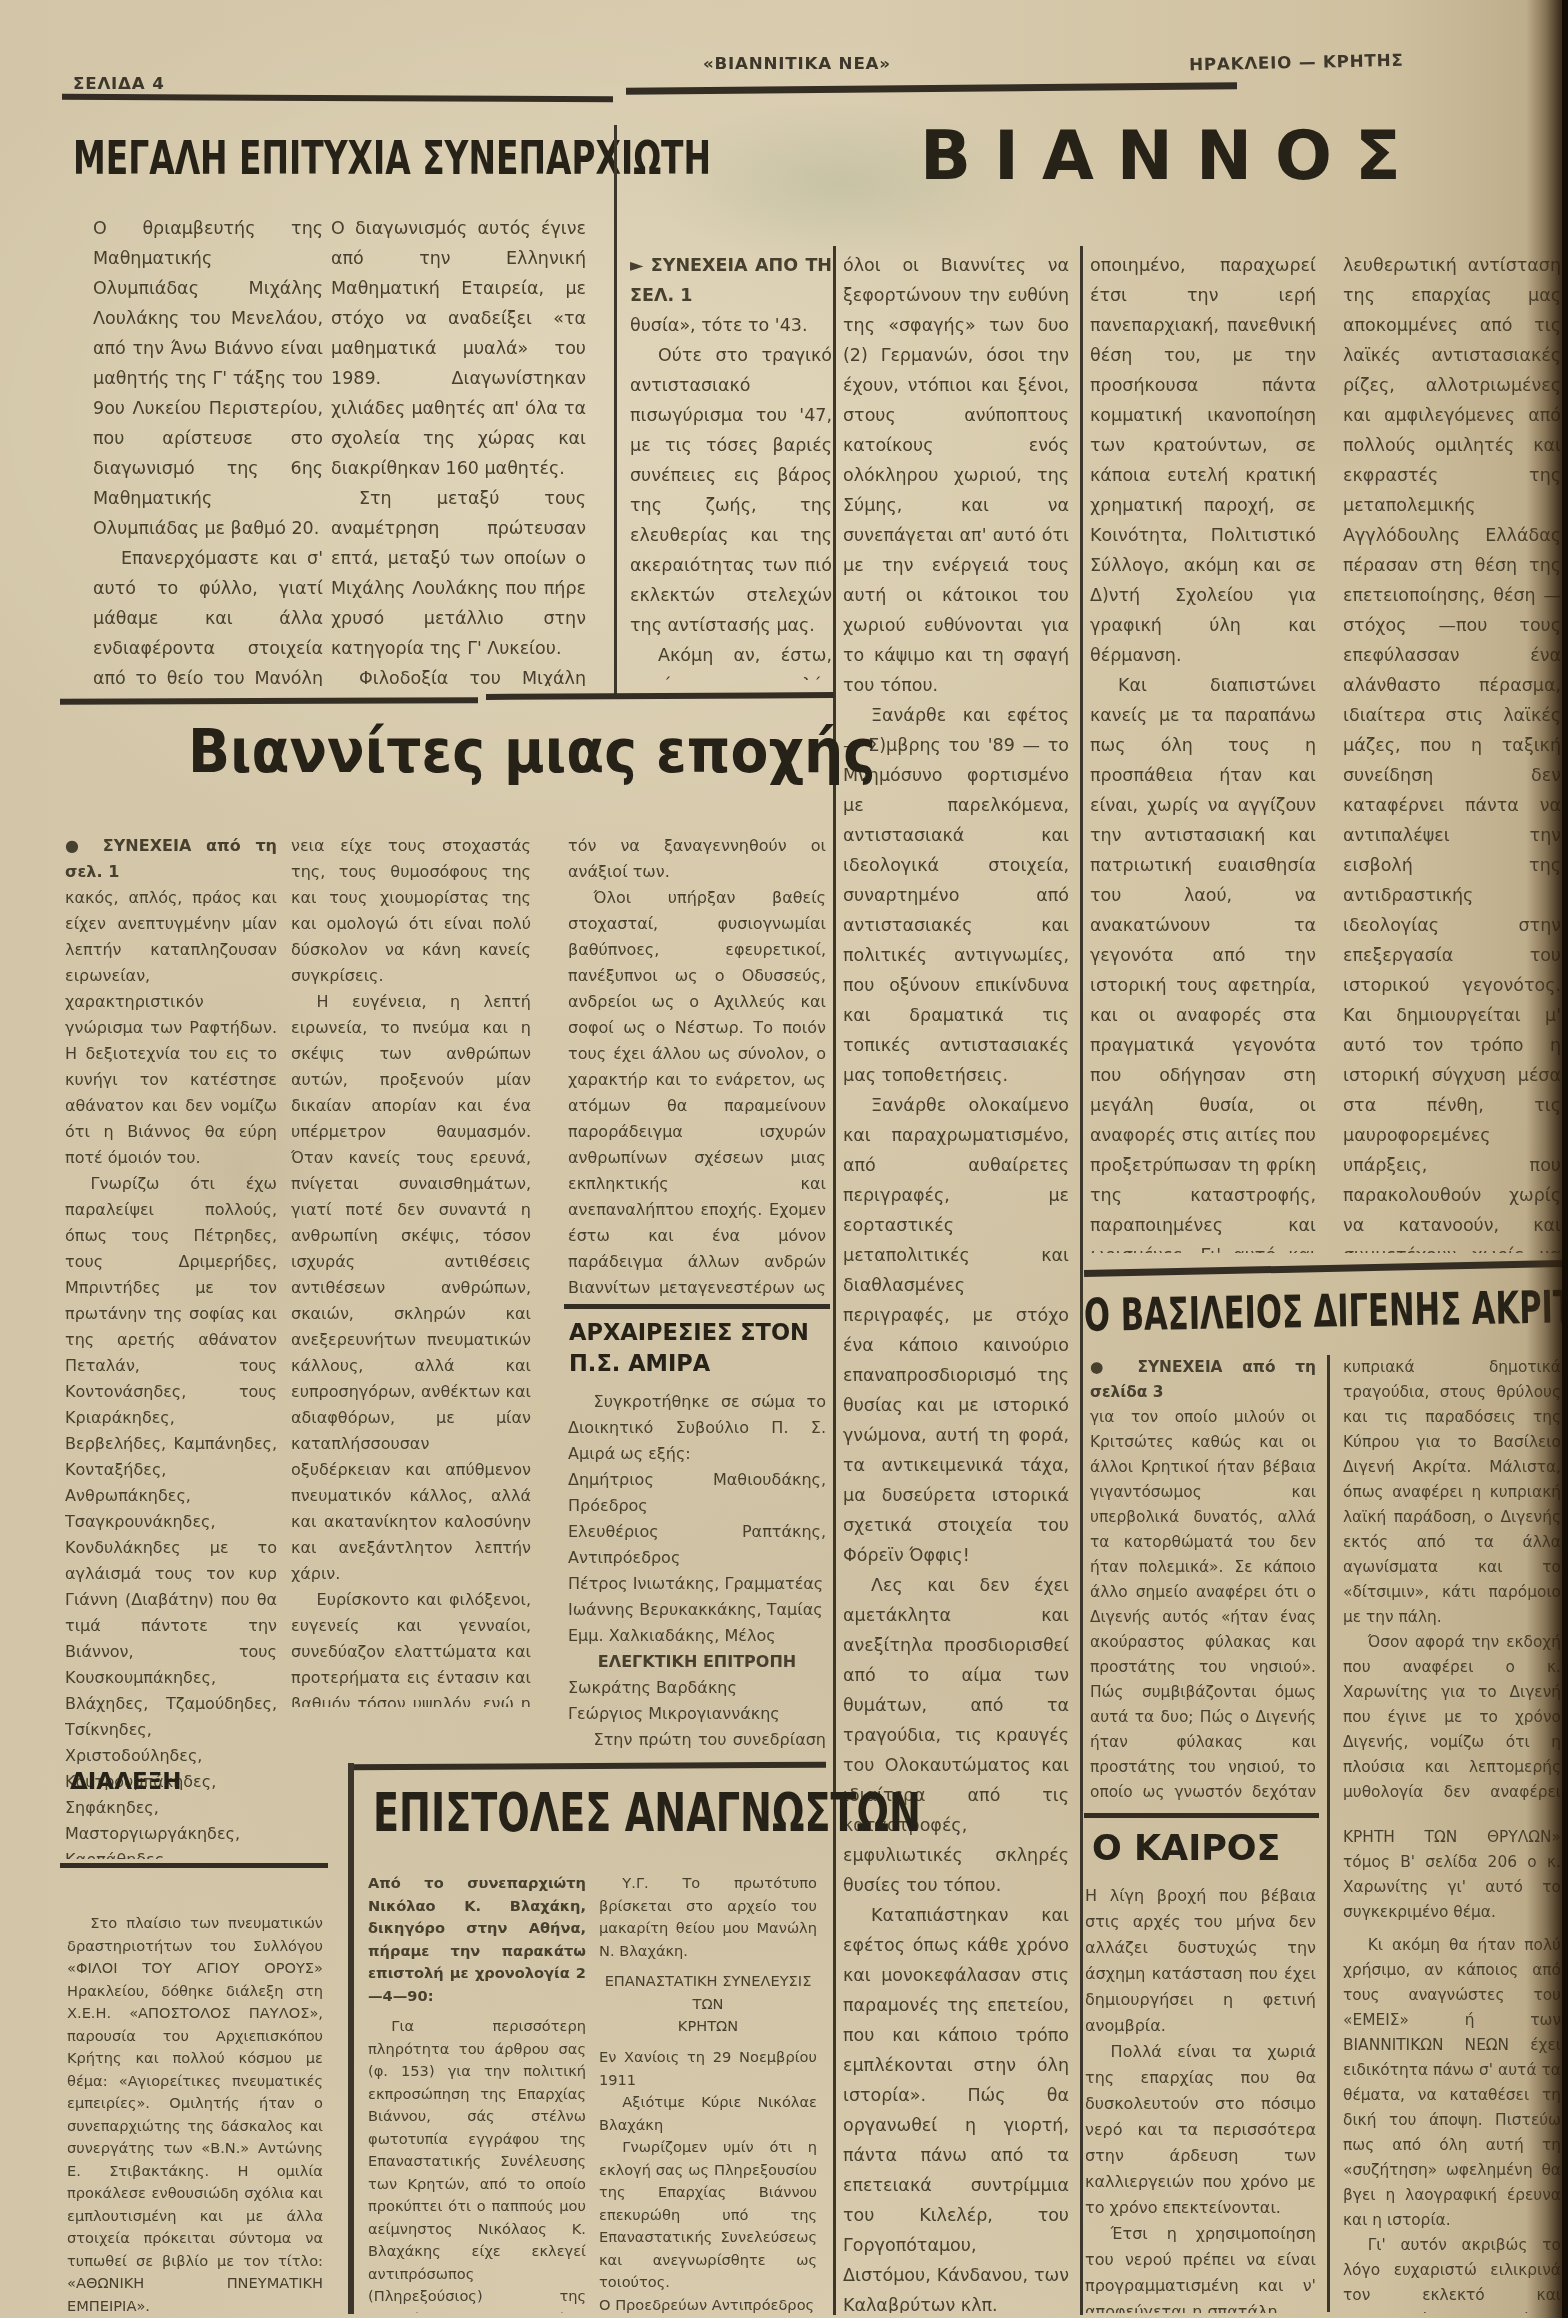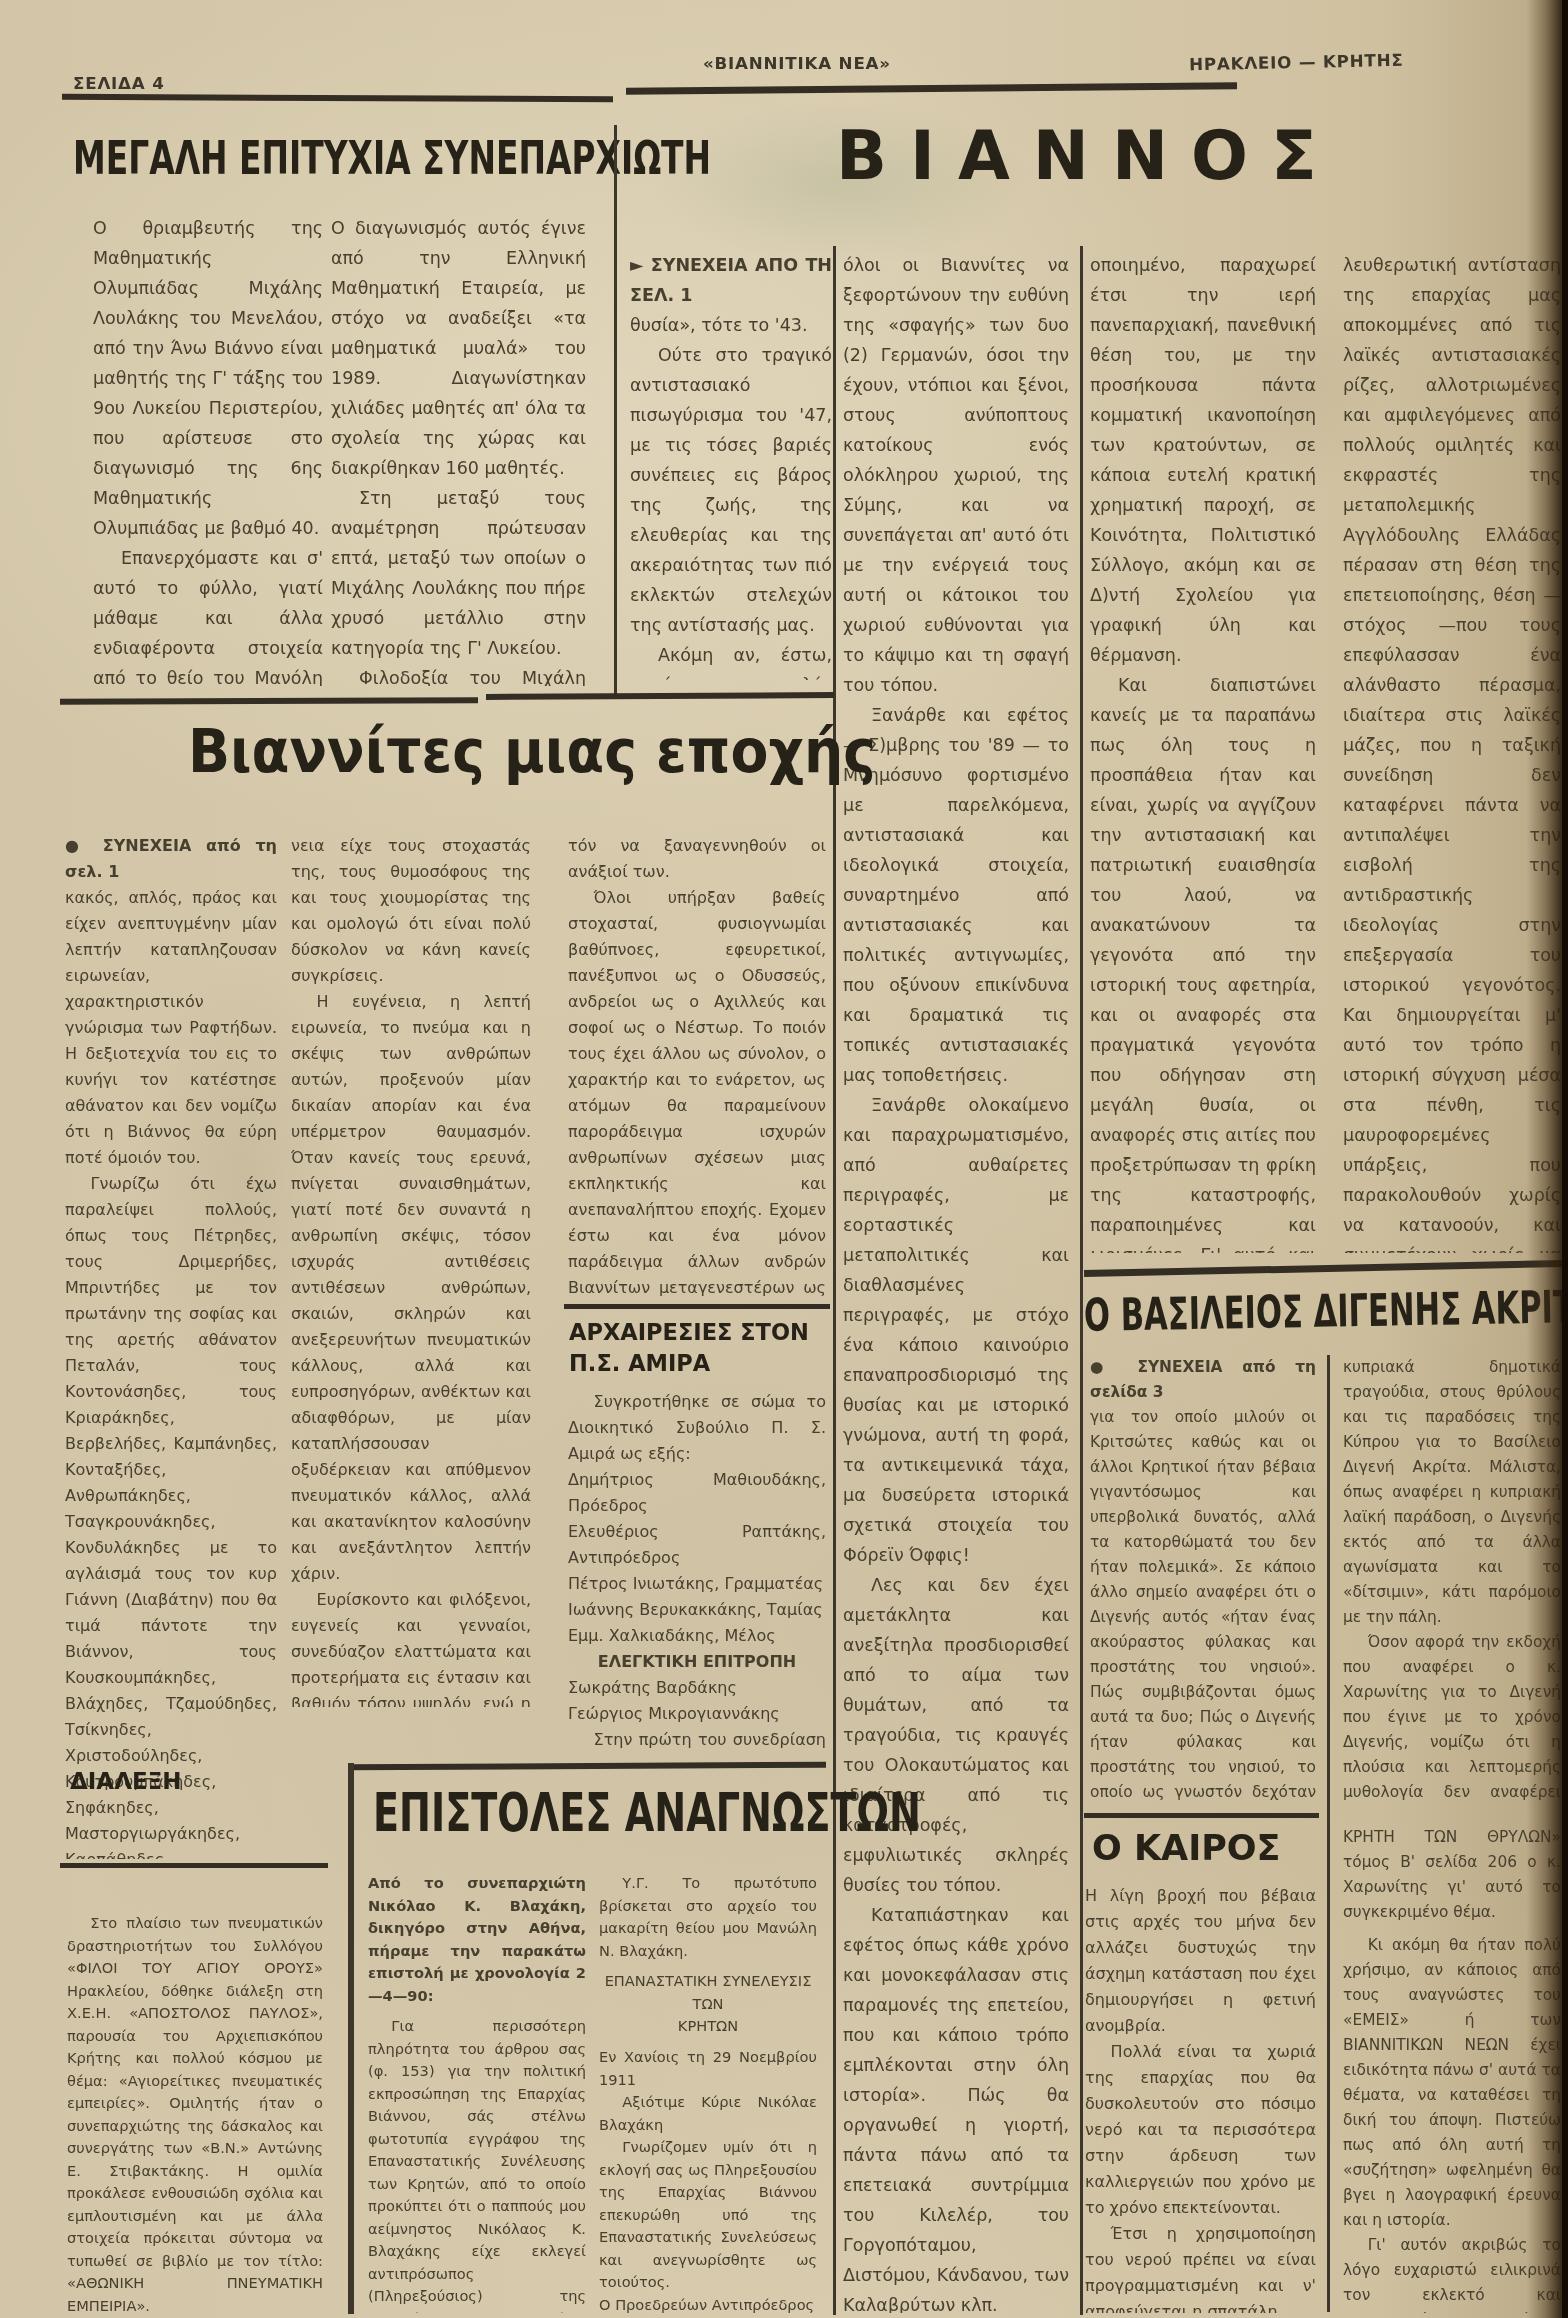--- a/index.html
+++ b/index.html
@@ -56,33 +56,33 @@
   <div class="hdr" style="left:703px;top:53px;font-weight:bold;">«ΒΙΑΝΝΙΤΙΚΑ ΝΕΑ»</div>
   <div class="hdr" style="left:1189px;top:52px;transform:rotate(-1.2deg);">ΗΡΑΚΛΕΙΟ  —  ΚΡΗΤΗΣ</div>
   <div class="hrule" style="left:62px;top:95px;width:551px;height:5.8px;transform:rotate(0.25deg);"></div>
   <div class="hrule" style="left:626px;top:85px;width:611px;height:6.7px;transform:rotate(-0.5deg);"></div>
 
   <section>
     <div class="headline" style="left:73px;top:130px;font-size:47px;">
       <span class="hl-inner" style="transform:scaleX(0.70);">ΜΕΓΑΛΗ ΕΠΙΤΥΧΙΑ ΣΥΝΕΠΑΡΧΙΩΤΗ</span>
     </div>
     <div class="col size-l" style="left:93px;top:213px;width:230px;height:473px;">
-        <p class="para noindent">Ο θριαμβευτής της Μαθηματικής Ολυμπιάδας Μιχάλης Λουλάκης του Μενελάου, από την Άνω Βιάννο είναι μαθητής της Γ' τάξης του 9ου Λυκείου Περιστερίου, που αρίστευσε στο διαγωνισμό της 6ης Μαθηματικής Ολυμπιάδας με βαθμό 40.</p>
+        <p class="para noindent">Ο θριαμβευτής της Μαθηματικής Ολυμπιάδας Μιχάλης Λουλάκης του Μενελάου, από την Άνω Βιάννο είναι μαθητής της Γ' τάξης του 9ου Λυκείου Περιστερίου, που αρίστευσε στο διαγωνισμό της 6ης Μαθηματικής Ολυμπιάδας με βαθμό 20.</p>
         <p class="para">Επανερχόμαστε και σ' αυτό το φύλλο, γιατί μάθαμε και άλλα ενδιαφέροντα στοιχεία από το θείο του Μανόλη Λουλάκη. Πέρυσι πήρε μέρος για τρίτη χρονιά στους διαγωνισμούς της Μαθηματικής Ολυμπιάδας. Στους δυό προηγούμενους διαγωνισμούς ήρθε τρίτος και απέσπασε χάλκινα μετάλλια (στην Α' και Β' Λυκείου). Πέρυσι κατέκτησε την πρώτη θέση από τους μαθητές της Γ' Λυκείου με βαθμό 20 και πήρε χρυσό μετάλλιο και συμβολικό χρηματικό βραβείο.</p>
       </div>
     <div class="col size-l" style="left:331px;top:213px;width:255px;height:473px;">
         <p class="para noindent">Ο διαγωνισμός αυτός έγινε από την Ελληνική Μαθηματική Εταιρεία, με στόχο να αναδείξει «τα μαθηματικά μυαλά» του 1989. Διαγωνίστηκαν χιλιάδες μαθητές απ' όλα τα σχολεία της χώρας και διακρίθηκαν 160 μαθητές.</p>
         <p class="para">Στη μεταξύ τους αναμέτρηση πρώτευσαν επτά, μεταξύ των οποίων ο Μιχάλης Λουλάκης που πήρε χρυσό μετάλλιο στην κατηγορία της Γ' Λυκείου.</p>
         <p class="para">Φιλοδοξία του Μιχάλη είναι να συμμετάσχει στην Εθνική Ομάδα Μαθηματικών που θα αντιπροσωπεύσει τη χώρα μας στην 31η Παγκόσμια Ολυμπιάδα Μαθηματικών που θα γίνει το Καλοκαίρι στην Κίνα.</p>
       </div>
   </section>
   <div class="vrule" style="left:614px;top:125px;height:573px;"></div>
 
   <section>
-    <div class="headline" style="left:836px;top:117px;font-size:67px;letter-spacing:23px;">ΒΙΑΝΝΟΣ</div>
+    <div class="headline" style="left:920px;top:117px;font-size:67px;letter-spacing:23px;">ΒΙΑΝΝΟΣ</div>
     <div class="col size-l" style="left:630px;top:250px;width:202px;height:430px;">
         <p class="para bold noindent">► ΣΥΝΕΧΕΙΑ ΑΠΟ ΤΗ ΣΕΛ. 1</p>
         <p class="para noindent">θυσία», τότε το '43.</p>
         <p class="para">Ούτε στο τραγικό αντιστασιακό πισωγύρισμα του '47, με τις τόσες βαριές συνέπειες εις βάρος της ζωής, της ελευθερίας και της ακεραιότητας των πιό εκλεκτών στελεχών της αντίστασής μας.</p>
         <p class="para">Ακόμη αν, έστω, ακούονταν οι εντολές της Επιτροπής, για απομάκρυνση των ανδρών, πριν φτάσουν οι Γερμανοί, θα χαμε περιορισμένη την έκταση της καταστροφής. Και θα χαμε μεταπολεμικά μια κάποια αντικειμενικότερη και θετικότερη αντιστασιακή και ιστορική τοποθέτησή της.</p>
       </div>
     <div class="col size-l" style="left:843px;top:250px;width:226px;height:2063px;">
         <p class="para noindent">όλοι οι Βιαννίτες να ξεφορτώνουν την ευθύνη της «σφαγής» των δυο (2) Γερμανών, όσοι την έχουν, ντόπιοι και ξένοι, στους ανύποπτους κατοίκους ενός ολόκληρου χωριού, της Σύμης, και να συνεπάγεται απ' αυτό ότι με την ενέργειά τους αυτή οι κάτοικοι του χωριού ευθύνονται για το κάψιμο και τη σφαγή του τόπου.</p>
         <p class="para">Ξανάρθε και εφέτος — Σ)μβρης του '89 — το Μνημόσυνο φορτισμένο με παρελκόμενα, αντιστασιακά και ιδεολογικά στοιχεία, συναρτημένο από αντιστασιακές και πολιτικές αντιγνωμίες, που οξύνουν επικίνδυνα και δραματικά τις τοπικές αντιστασιακές μας τοποθετήσεις.</p>
         <p class="para">Ξανάρθε ολοκαίμενο και παραχρωματισμένο, από αυθαίρετες περιγραφές, με εορταστικές μεταπολιτικές και διαθλασμένες περιγραφές, με στόχο ένα κάποιο καινούριο επαναπροσδιορισμό της θυσίας και με ιστορικό γνώμονα, αυτή τη φορά, τα αντικειμενικά τάχα, μα δυσεύρετα ιστορικά σχετικά στοιχεία του Φόρεϊν Όφφις!</p>

